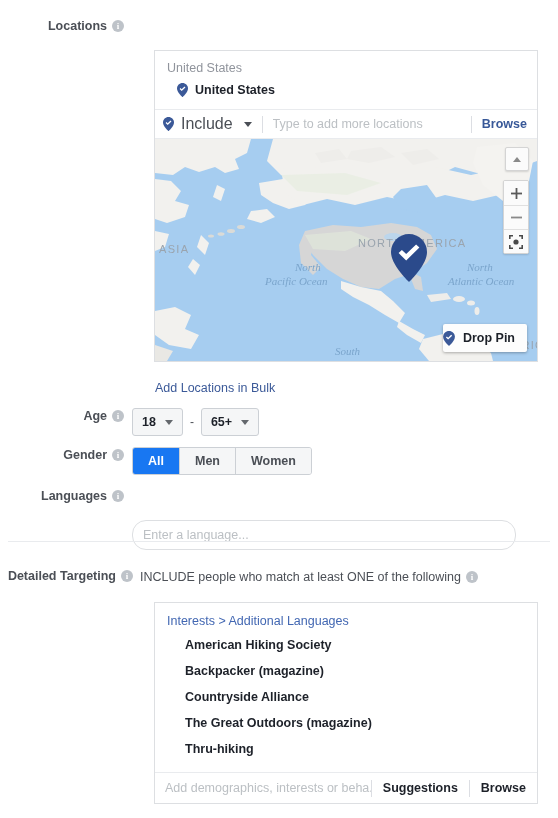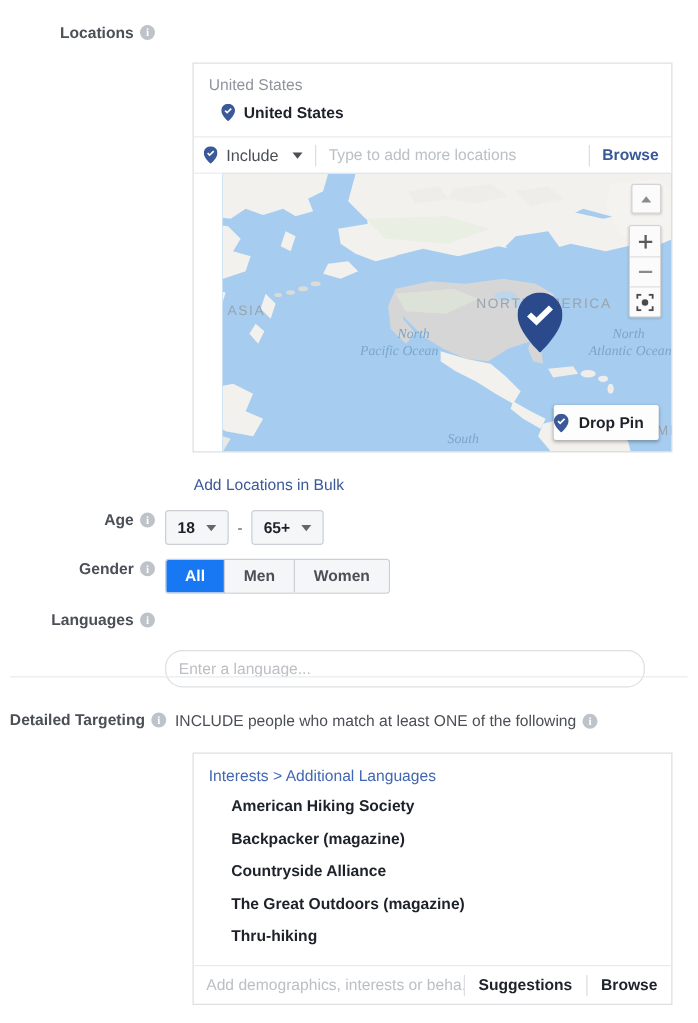--- a/index.html
+++ b/index.html
@@ -111,21 +111,21 @@
     align-items: center;
     height: 30px;
     border-top: 1px solid #e9ebee;
     border-bottom: 1px solid #e9ebee;
     padding: 0 0 0 8px;
   }
   .include-select {
     display: flex;
     align-items: center;
     gap: 7px;
-    font-size: 13px;
+    font-size: 16px;
     color: #4b4f56;
     cursor: pointer;
     padding-right: 10px;
     white-space: nowrap;
   }
   .include-select .caret { border-top-color: #4b4f56; margin-left: 4px; }
   .v-sep {
     width: 1px; height: 17px;
     background: #dcdee3;
     flex: 0 0 auto;
@@ -150,21 +150,20 @@
     white-space: nowrap;
   }
 
   
   .map-wrap {
     position: relative;
     height: 222px;
     overflow: hidden;
     background: #a6cdf0;
     cursor: grab;
-    margin-left: 23px;
   }
   .map-svg { position: absolute; inset: 0; width: 100%; height: 100%; display:block; }
 
   .map-label {
     position: absolute;
     font-family: "Liberation Serif", serif;
     color: #8aa9c4;
     pointer-events: none;
     white-space: nowrap;
   }

